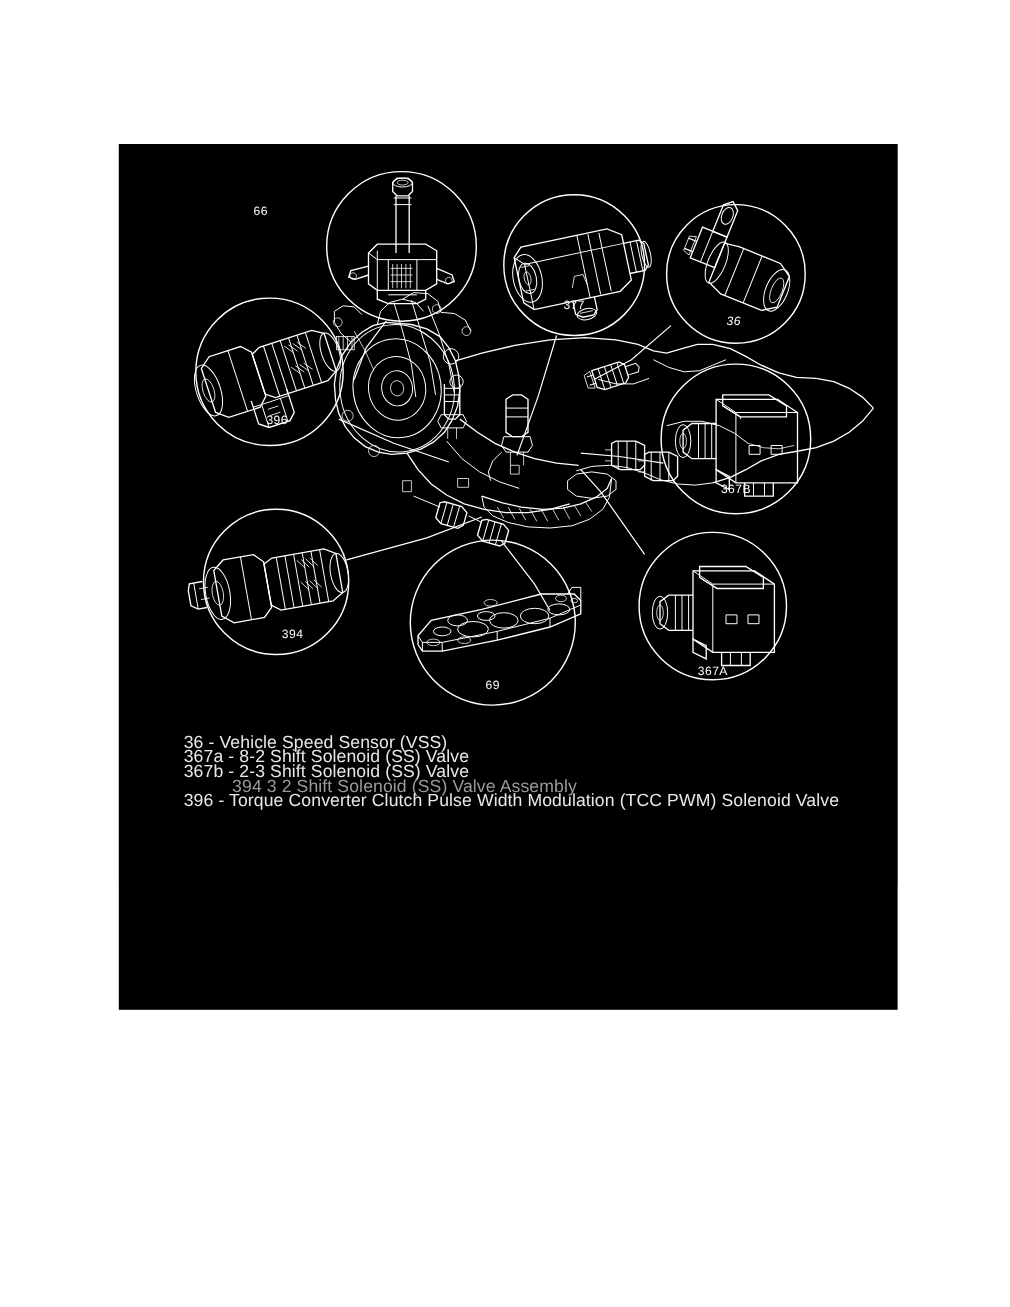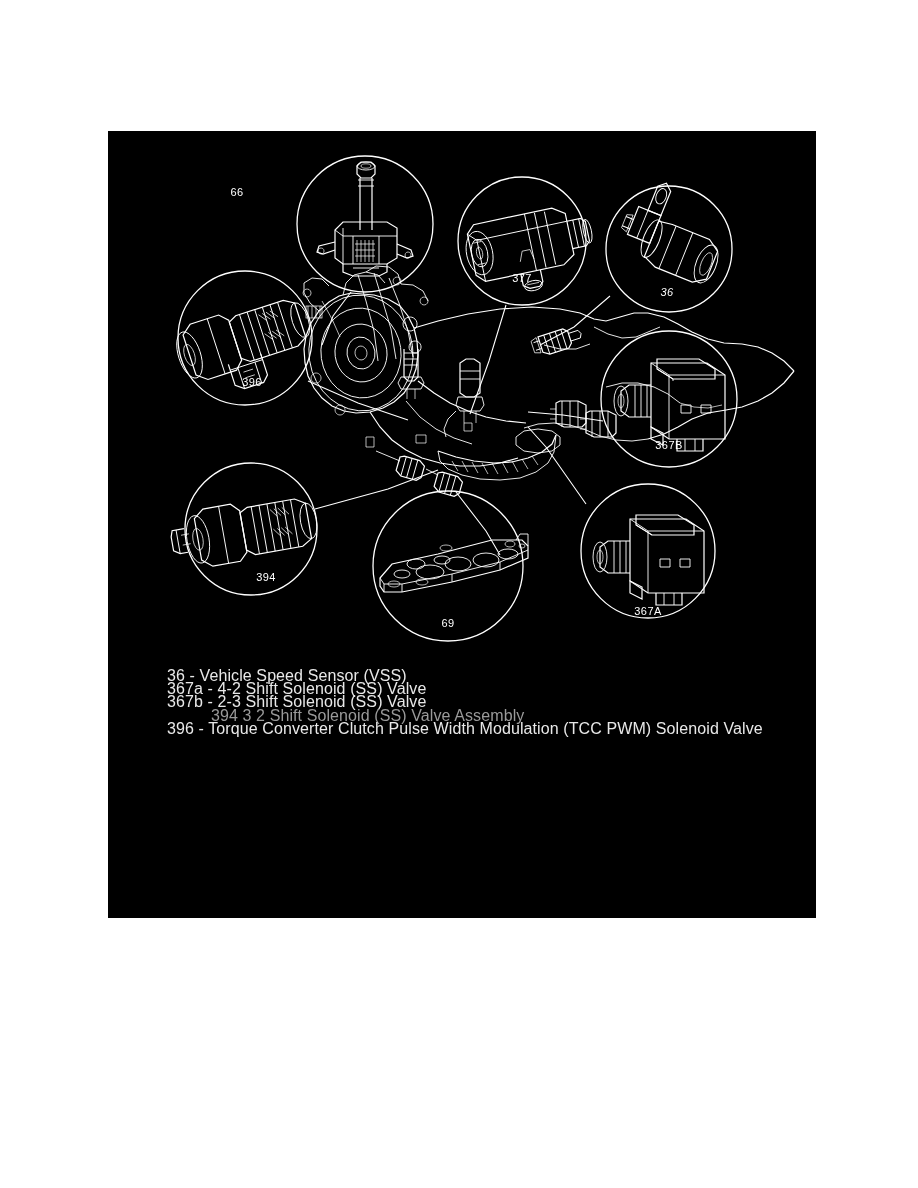--- a/index.html
+++ b/index.html
@@ -408,20 +408,20 @@
     <div class="callout-label" style="left:414px; top:141px;">377</div>
     <div class="callout-label" style="left:559px; top:155px;font-style:italic;">36</div>
     <div class="callout-label" style="left:144px; top:245px;">396</div>
     <div class="callout-label" style="left:561px; top:308px;">367B</div>
     <div class="callout-label" style="left:143px; top:440px;margin-left:15px;">394</div>
     <div class="callout-label" style="left:340px; top:486px;">69</div>
     <div class="callout-label" style="left:540px; top:474px;">367A</div>
 
     <div id="legend">
       <div class="legend-line">36 - Vehicle Speed Sensor (VSS)</div>
-      <div class="legend-line">367a - 4-2 Shift Solenoid (SS) Valve</div>
+      <div class="legend-line">367a - 8-2 Shift Solenoid (SS) Valve</div>
       <div class="legend-line">367b - 2-3 Shift Solenoid (SS) Valve</div>
       <div class="legend-line dim">394   3 2 Shift Solenoid (SS) Valve Assembly</div>
       <div class="legend-line">396 - Torque Converter Clutch Pulse Width Modulation (TCC PWM) Solenoid Valve</div>
     </div>
 
   </div>
 </div>
 
 </body></html>

